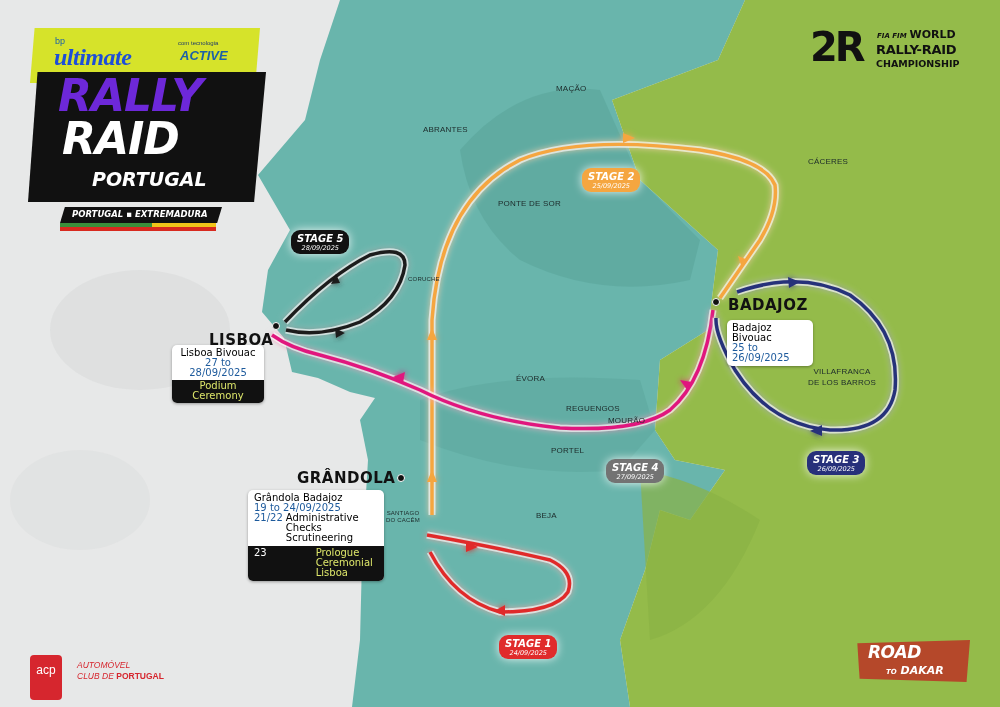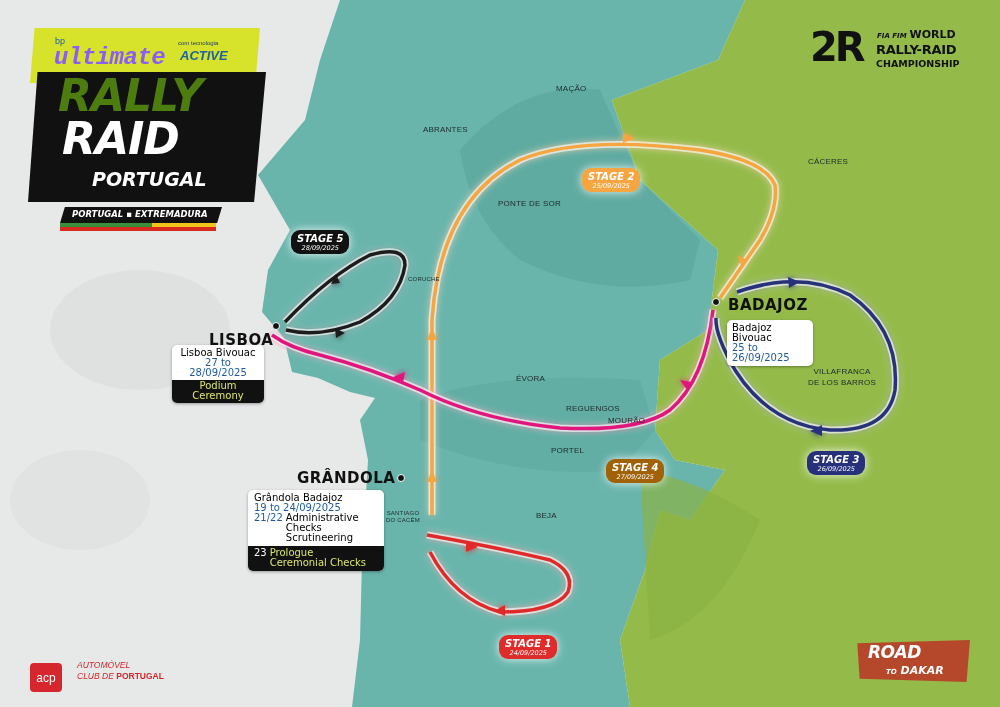--- a/index.html
+++ b/index.html
@@ -14,41 +14,41 @@
   .stage-label .d { font-family: "DejaVu Sans", sans-serif; font-style: italic; font-size: 6.5px; line-height: 8px; display: block; }
   .bivouac { position: absolute; background: #fff; border-radius: 5px; box-shadow: 0 1px 3px rgba(0,0,0,0.35); font-family: "DejaVu Sans", sans-serif; font-size: 10px; line-height: 10px; overflow: hidden; }
   .bivouac .pad { padding: 3px 6px; }
   .bivouac .blue { color: #1d5a9c; }
   .bivouac .dark { background: #111; color: #fff; padding: 2px 6px 3px; }
   .bivouac .yel { color: #dde66a; }
   .dot { position: absolute; width: 8px; height: 8px; border-radius: 50%; background: #111; border: 1px solid #fff; }
   
   .bp-panel { position: absolute; left: 30px; top: 28px; width: 230px; height: 55px; background: #d6e32a; clip-path: polygon(2% 0, 100% 0, 98% 100%, 0 100%); }
   .bp-small { position: absolute; left: 55px; top: 36px; font-size: 9px; color: #1d61a7; font-family: "Liberation Sans", sans-serif; }
-  .ultimate { position: absolute; left: 54px; top: 44px; font-size: 24px; font-weight: bold; font-style: italic; color: #8b5cf6; font-family: Liberation Mono, monospace; letter-spacing: -0.5px; }
+  .ultimate { position: absolute; left: 54px; top: 44px; font-size: 24px; font-weight: bold; font-style: italic; color: #1d4ed8; font-family: Liberation Serif, serif; letter-spacing: -0.5px; }
   .tecno { position: absolute; left: 178px; top: 40px; font-size: 6px; color: #1d3a6a; font-family: "Liberation Sans", sans-serif; }
   .active { position: absolute; left: 180px; top: 48px; font-size: 13px; font-style: italic; font-weight: bold; color: #1d61a7; font-family: "Liberation Sans", sans-serif; }
   .rr-panel { position: absolute; left: 28px; top: 72px; width: 238px; height: 130px; background: #111; clip-path: polygon(4% 0, 100% 0, 95% 100%, 0 100%); }
-  .rally { position: absolute; left: 58px; top: 72px; font-size: 44px; font-weight: bold; font-style: italic; color: #4d7c0f; font-family: "DejaVu Sans", sans-serif; letter-spacing: -1px; line-height: 48px; }
+  .rally { position: absolute; left: 58px; top: 72px; font-size: 44px; font-weight: bold; font-style: italic; color: #6d28d9; font-family: "DejaVu Sans", sans-serif; letter-spacing: -1px; line-height: 48px; }
   .raid { position: absolute; left: 62px; top: 116px; font-size: 44px; font-weight: bold; font-style: italic; color: #fff; font-family: "DejaVu Sans", sans-serif; letter-spacing: -1px; line-height: 46px; }
   .portugal-title { position: absolute; left: 92px; top: 168px; font-size: 19px; font-weight: bold; font-style: italic; color: #fff; font-family: "DejaVu Sans", sans-serif; }
   .pe-panel { position: absolute; left: 60px; top: 207px; width: 162px; height: 16px; background: #111; clip-path: polygon(3% 0, 100% 0, 97% 100%, 0 100%); }
   .pe-text { position: absolute; left: 72px; top: 209px; font-size: 8.5px; font-weight: bold; font-style: italic; color: #fff; font-family: "DejaVu Sans", sans-serif; }
   .flag-bar { position: absolute; left: 60px; top: 223px; width: 156px; height: 8px; }
   .flag-bar .g { position:absolute; left:0; top:0; width:92px; height:4px; background:#3a8f3a; }
   .flag-bar .y { position:absolute; left:92px; top:0; width:64px; height:4px; background:#f0c419; }
   .flag-bar .r { position:absolute; left:0; top:4px; width:156px; height:4px; background:#d82a1f; }
   
   .two-r { position: absolute; left: 810px; top: 25px; font-size: 40px; font-weight: bold; color: #111; font-family: "DejaVu Sans", sans-serif; letter-spacing: -3px; line-height: 44px; }
   .wrc1 { position: absolute; left: 877px; top: 28px; font-size: 11px; font-weight: bold; color: #111; font-family: "DejaVu Sans", sans-serif; }
   .wrc1 .fia { font-size: 7px; font-style: italic; margin-right: 3px; }
   .wrc2 { position: absolute; left: 876px; top: 42px; font-size: 13px; font-weight: bold; color: #111; font-family: "DejaVu Sans", sans-serif; letter-spacing: -0.3px; }
   .wrc3 { position: absolute; left: 876px; top: 58px; font-size: 9.5px; font-weight: bold; color: #111; font-family: "DejaVu Sans", sans-serif; }
   
-  .acp-box { position: absolute; left: 30px; top: 655px; width: 32px; height: 29px; background: #d6262e; border-radius: 4px; color: #fff; font-size: 12px; font-family: "Liberation Sans", sans-serif; text-align: center; line-height: 30px; margin-top: 8px; }
+  .acp-box { position: absolute; left: 30px; top: 655px; width: 32px; height: 45px; background: #d6262e; border-radius: 4px; color: #fff; font-size: 12px; font-family: "Liberation Sans", sans-serif; text-align: center; line-height: 30px; }
   .acp-t1 { position: absolute; left: 77px; top: 660px; font-size: 8.5px; color: #d6262e; font-style: italic; font-family: "Liberation Sans", sans-serif; }
   .acp-t2 { position: absolute; left: 77px; top: 671px; font-size: 8.5px; color: #d6262e; font-style: italic; font-family: "Liberation Sans", sans-serif; }
   .acp-t2 b { font-style: normal; }
   
   .rtd { position: absolute; left: 855px; top: 640px; width: 115px; height: 42px; background: #b5482a; clip-path: polygon(2% 8%, 100% 0, 97% 100%, 4% 92%); }
   .rtd-1 { position: absolute; left: 868px; top: 642px; font-size: 17px; font-weight: bold; font-style: italic; color: #fff; font-family: "DejaVu Sans", sans-serif; letter-spacing: -0.5px; text-align: right; }
   .rtd-2 { position: absolute; left: 886px; top: 664px; font-size: 11px; font-weight: bold; font-style: italic; color: #fff; font-family: "DejaVu Sans", sans-serif; }
   .rtd-2 .to { font-size: 7px; }
 </style>
 </head>
@@ -180,25 +180,25 @@
     <div>Grândola Badajoz</div>
     <div class="blue">19 to 24/09/2025</div>
     <div style="display:flex;">
       <span class="blue" style="margin-right:3px;">21/22</span>
       <span>
         <span>Administrative Checks</span><br>
         <span>Scrutineering</span>
       </span>
     </div>
   </div>
-  <div class="dark" style="display:flex;">
+  <div class="dark" style="display:flex;gap:46px;">
     <span style="margin-right:3px;">23</span>
     <span class="yel">
       <span>Prologue</span><br>
-      <span>Ceremonial Checks</span>
+      <span>Ceremonial Lisboa</span>
     </span>
   </div>
 </div>
 
 <div class="dot" style="left:712px;top:298px;"></div>
 <div class="city big" style="left:728px;top:296px;">BADAJOZ</div>
 <div class="bivouac" style="left:727px;top:320px;width:86px;">
   <div class="pad" style="padding:3px 5px;">
     <div>Badajoz Bivouac</div>
     <div class="blue">25 to 26/09/2025</div>
@@ -210,21 +210,21 @@
   <span class="d">24/09/2025</span>
 </div>
 <div class="stage-label" style="left:582px;top:168px;background:#f5a640;">
   <span class="t">STAGE 2</span>
   <span class="d">25/09/2025</span>
 </div>
 <div class="stage-label" style="left:807px;top:451px;background:#27307a;">
   <span class="t">STAGE 3</span>
   <span class="d">26/09/2025</span>
 </div>
-<div class="stage-label" style="left:606px;top:459px;background:#a16207;">
+<div class="stage-label" style="left:606px;top:459px;background:#737373;">
   <span class="t">STAGE 4</span>
   <span class="d">27/09/2025</span>
 </div>
 <div class="stage-label" style="left:291px;top:230px;background:#111;">
   <span class="t">STAGE 5</span>
   <span class="d">28/09/2025</span>
 </div>
 
 <div>
   <div class="acp-box">acp</div>

